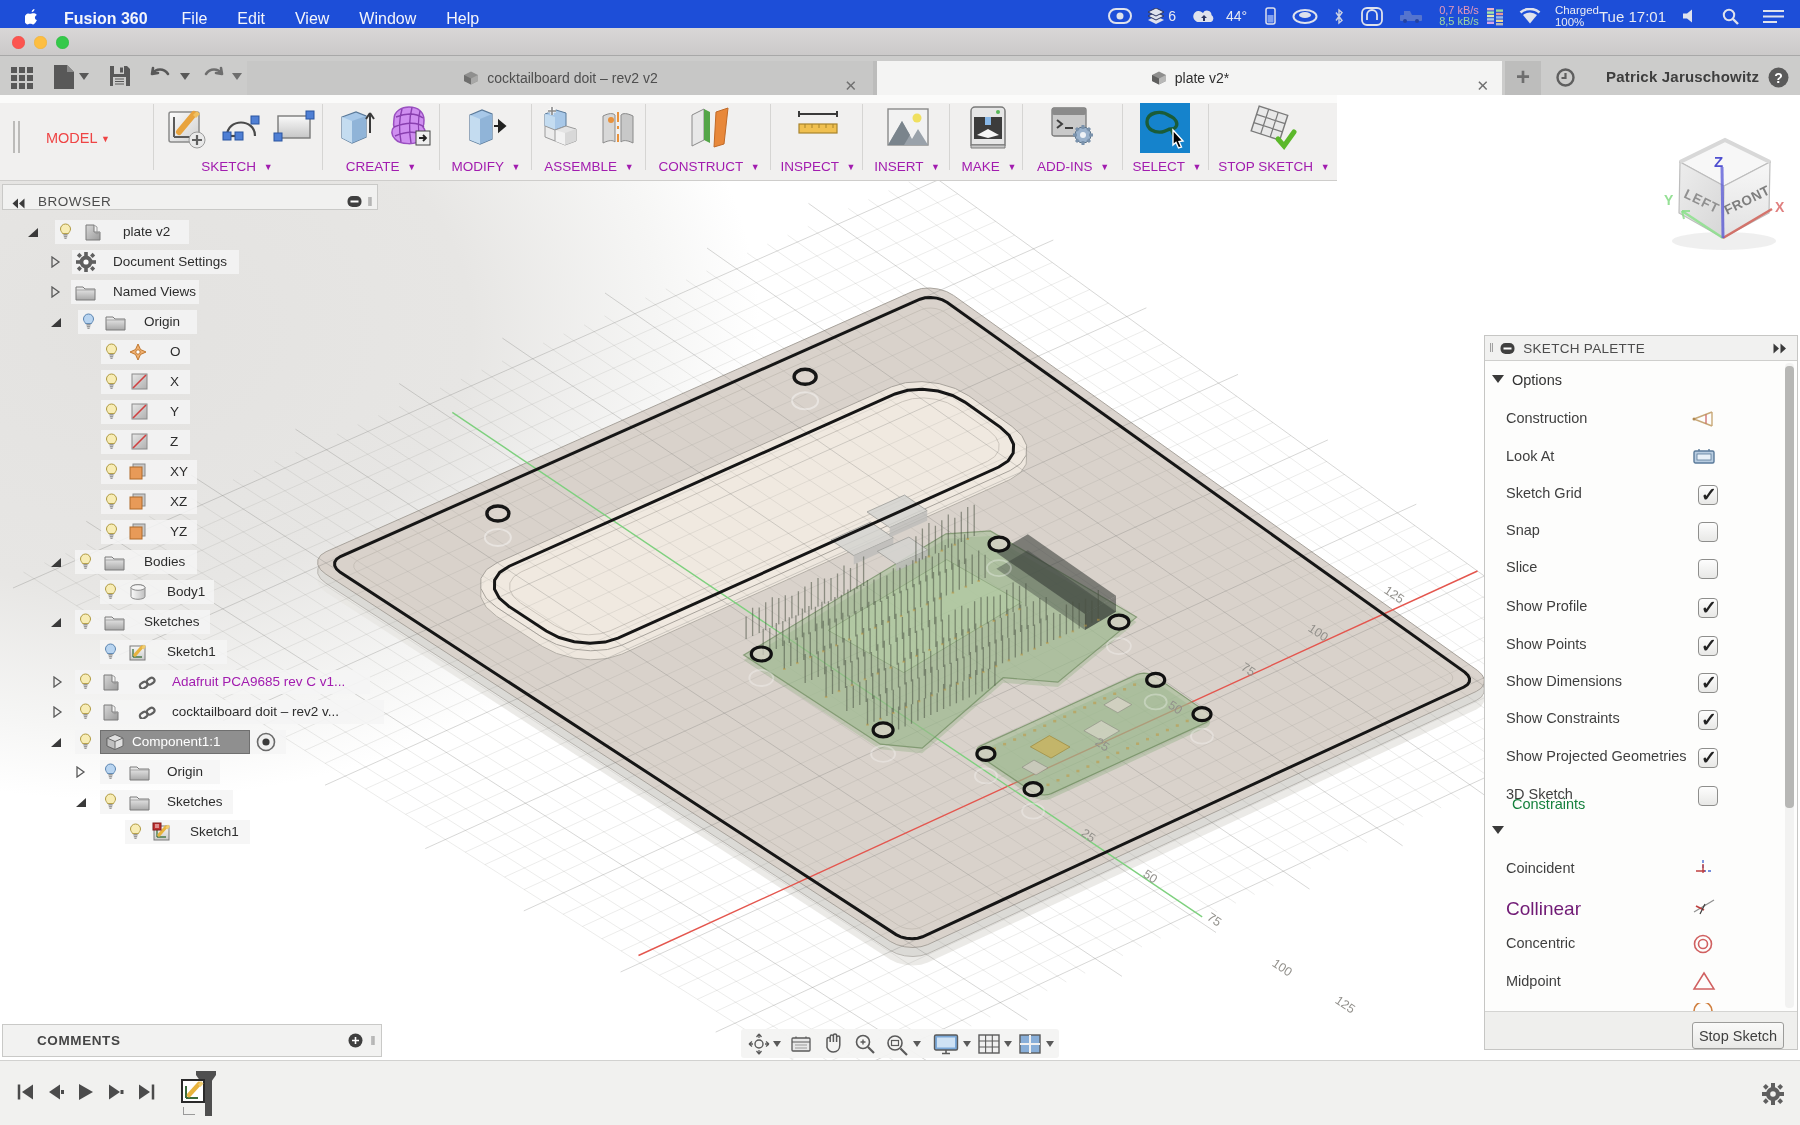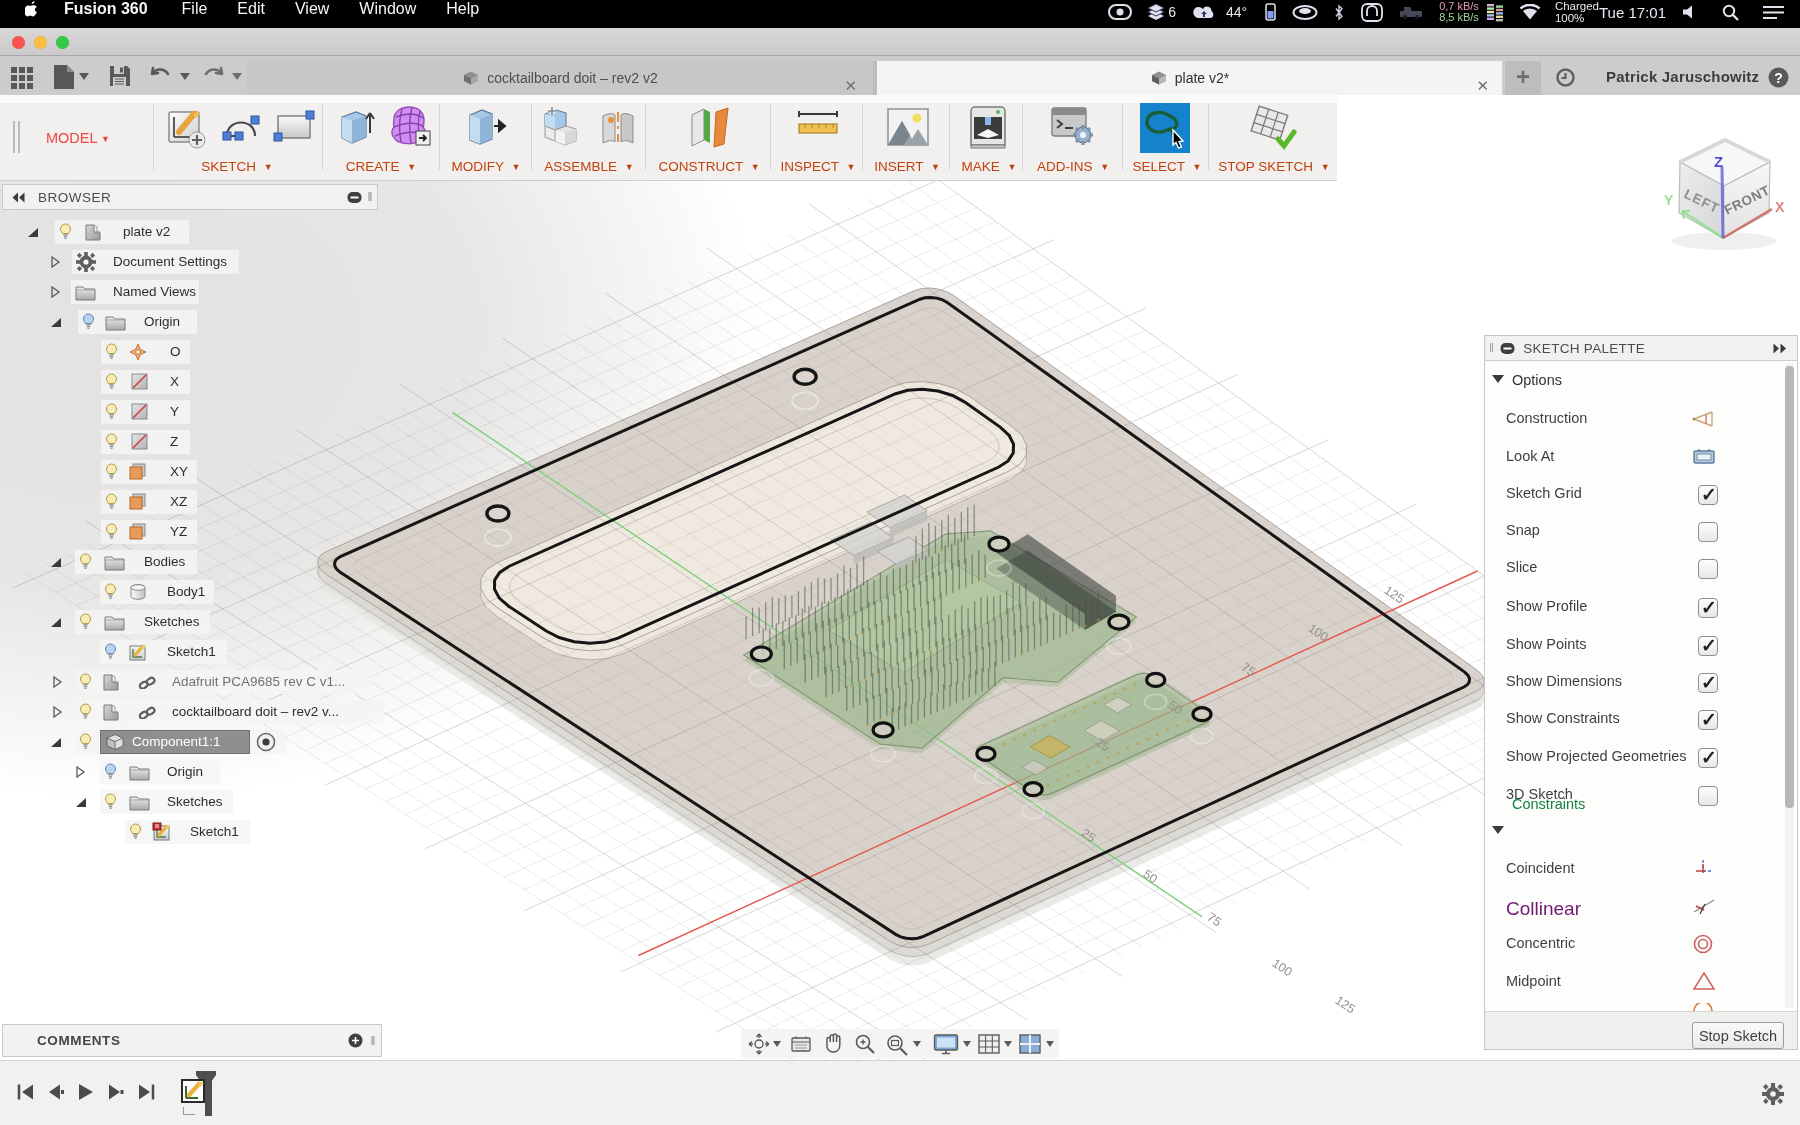--- a/index.html
+++ b/index.html
@@ -1,46 +1,46 @@
 <!DOCTYPE html>
 <html><head>
 <meta charset="utf-8">
 <style>
 * { margin:0; padding:0; box-sizing:border-box; }
 html,body { width:1800px; height:1125px; overflow:hidden; font-family:"Liberation Sans", sans-serif; }
 .abs { position:absolute; }
 #stage { position:relative; width:1800px; height:1125px; background:#fff; }
 
 
-#menubar { z-index:30; position:absolute; left:0; top:0; width:1800px; height:28px; background:#000000; color:#f4f5fa; display:flex; align-items:flex-start; font-size:16px; }
+#menubar { z-index:30; position:absolute; left:0; top:0; width:1800px; height:28px; background:#1d4ed8; color:#f4f5fa; display:flex; align-items:flex-end; font-size:16px; }
 #menubar .app { font-weight:bold; }
 #menubar .mitem { margin-right:30px; }
 #menubar .right { margin-left:auto; display:flex; align-items:center; color:#e8eaf2; }
 
 
 #titlebar { position:absolute; left:0; top:28px; width:1800px; height:28px; background:linear-gradient(#d9d7d7,#cbc9c9); border-bottom:1px solid #a8a8a8; }
 .tl { position:absolute; top:36px; width:13px; height:13px; border-radius:50%; }
 #titletext { position:absolute; top:35px; width:1800px; text-align:center; font-size:13px; color:#4c4c4c; }
 
 
 #toolbar { position:absolute; left:0; top:56px; width:1800px; height:39px; background:#cccccb; }
 #tabwell { position:absolute; left:247px; top:61px; width:1255px; height:34px; background:#bcbcbb; }
 .tab { position:absolute; top:61px; height:34px; font-size:14px; color:#4e4e4e; }
 .ticon { display:inline-block; vertical-align:-3px; margin-right:7px; }
 .tclose { position:absolute; top:8px; font-size:15px; color:#707070; }
 
 
 #ribbon { position:absolute; left:0; top:95px; width:1337px; height:86px; background:#f1f0ef; border-bottom:1px solid #cecdcb; }
 #ribbon .white { position:absolute; left:0; top:0; width:1337px; height:8px; background:#fbfbfa; }
-.rlabel { position:absolute; top:159px; font-size:13.5px; color:#c2410c; white-space:nowrap; transform:translateX(-50%); }
+.rlabel { position:absolute; top:159px; font-size:13.5px; color:#a21caf; white-space:nowrap; transform:translateX(-50%); }
 .rlabel .dd { font-size:9px; vertical-align:1px; margin-left:4px; }
 .rdiv { position:absolute; top:104px; height:66px; width:1px; background:#d6d5d3; }
 
 
-#browserhead { position:absolute; left:2px; top:184px; width:376px; height:26px; background:#f1f1f0; border:1px solid #c9c9c7; display:flex; align-items:center; font-size:13.5px; color:#4c4c4c; letter-spacing:0.5px; }
+#browserhead { position:absolute; left:2px; top:184px; width:376px; height:26px; background:#f1f1f0; border:1px solid #c9c9c7; display:flex; align-items:flex-end; font-size:13.5px; color:#4c4c4c; letter-spacing:0.5px; }
 svg.bic { display:block; }
 
 
 #palette { position:absolute; left:1484px; top:335px; width:314px; height:715px; background:#fdfdfc; border:1px solid #c6c6c4; }
 #palhead { position:absolute; left:1485px; top:336px; width:312px; height:25px; background:#f1f1f0; border-bottom:1px solid #cfcfcd; display:flex; align-items:center; font-size:13.5px; color:#4c4c4c; letter-spacing:0.3px; }
 .cbx { position:absolute; left:212px; top:0px; width:20px; height:20px; border:1px solid #8e8e8c; border-radius:4px; background:linear-gradient(#fdfdfd,#e8e8e6); }
 .cbx.chk:after { content:"✓"; position:absolute; left:2px; top:-3px; font-size:19px; font-weight:bold; color:#222; }
 #palfoot { position:absolute; left:1485px; top:1011px; width:312px; height:38px; background:#efefed; border-top:1px solid #d4d4d2; }
 #stopbtn { position:absolute; left:1692px; top:1022px; width:92px; height:27px; background:linear-gradient(#fafaf9,#e9e9e7); border:1px solid #9c9c9a; border-radius:3px; font-size:14.5px; color:#3f3f3f; text-align:center; line-height:26px; }
 #palscroll { position:absolute; left:1785px; top:363px; width:9px; height:645px; background:#f2f2f1; border-radius:4px; }
@@ -836,21 +836,21 @@
           <stop offset="1" stop-color="#9a9a9a"></stop>
         </linearGradient>
       </defs>
     </svg>
 <svg class="abs bic" style="left:138px;top:675px" width="18" height="14" viewBox="0 0 18 14">
       <g stroke="#5f5f5f" stroke-width="2.2" fill="none">
         <rect x="1.5" y="7.5" width="8" height="5.5" rx="2.75" transform="rotate(-35 5.5 10)"></rect>
         <rect x="8.5" y="3.5" width="8" height="5.5" rx="2.75" transform="rotate(-35 12.5 6)"></rect>
       </g>
     </svg>
-<div class="abs" style="left:172px;top:674px;font-size:13.5px;color:#737373;white-space:nowrap">Adafruit PCA9685 rev C v1...</div>
+<div class="abs" style="left:172px;top:674px;font-size:13.5px;color:#a21caf;white-space:nowrap">Adafruit PCA9685 rev C v1...</div>
 <div class="abs" style="left:75px;top:700px;width:309px;height:24px;background:rgba(245,245,244,0.85)"></div>
 <svg class="abs" style="left:52px;top:706px" width="11" height="12" viewBox="0 0 11 12">
       <path d="M2 1 L9 6 L2 11 Z" fill="none" stroke="#5a5a5a" stroke-width="1.3"></path>
     </svg>
 <svg class="abs bic" style="left:79px;top:703px" width="13" height="17" viewBox="0 0 13 17">
       <path d="M6.5 1 a5 5 0 0 1 5 5 c0 2.2-1.6 3.2-2 4.6 h-6 c-.4-1.4-2-2.4-2-4.6 a5 5 0 0 1 5-5 Z" fill="#f7ecb5" stroke="#b09a40" stroke-width="1"></path>
       <rect x="4.4" y="11" width="4.2" height="1.6" fill="#9a9a9a"></rect>
       <rect x="4.8" y="13" width="3.4" height="1.4" fill="#9a9a9a"></rect>
       <rect x="5.4" y="14.8" width="2.2" height="1.2" fill="#9a9a9a"></rect>
     </svg>

